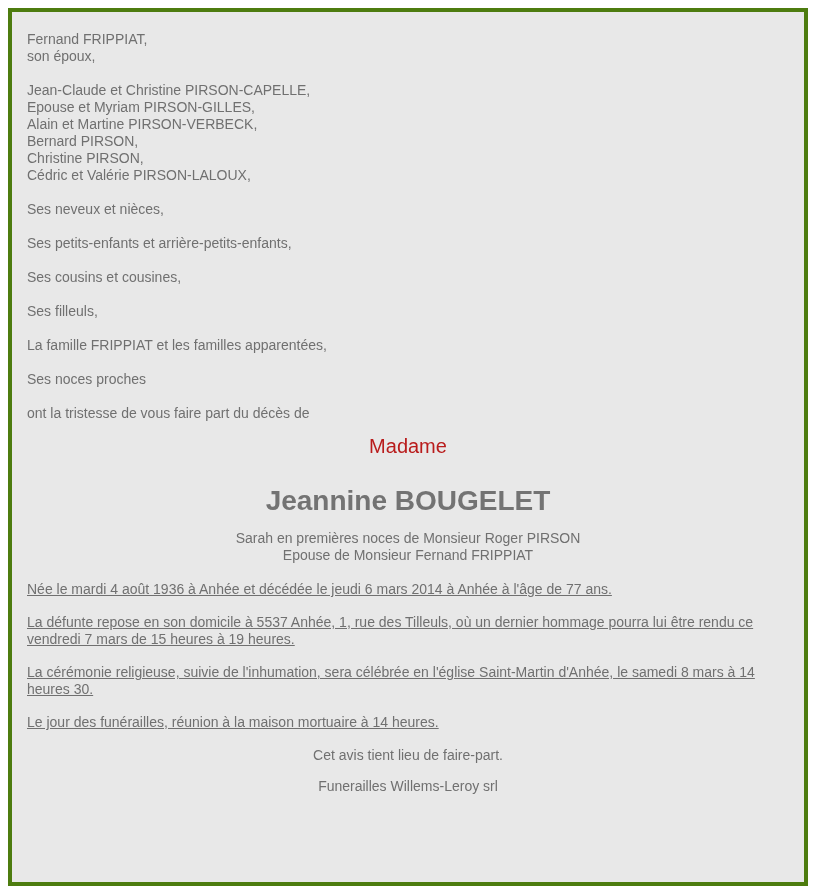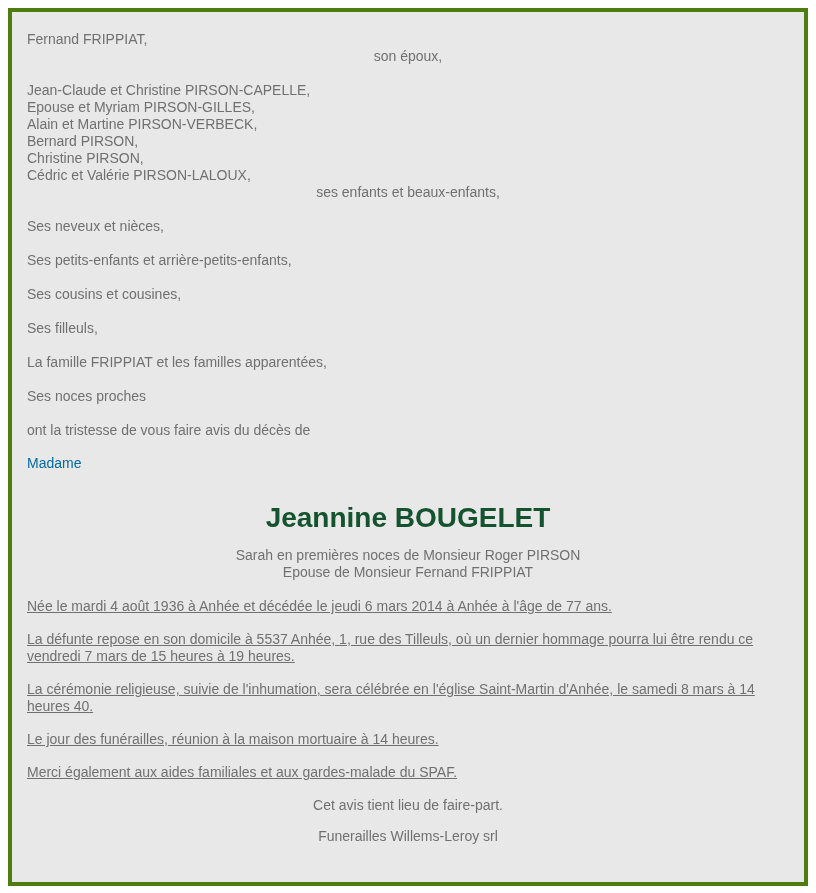--- a/index.html
+++ b/index.html
@@ -26,35 +26,35 @@
       background: #e8e8e8;
       box-sizing: content-box;
     }
     .content {
       position: absolute;
       left: 15px;
       top: 19px;
       right: 15px;
     }
     .line { display: block; white-space: nowrap; }
-    .right { text-align: center; }
+    .right { text-align: left; }
     .gap { height: 17px; }
     .para { margin: 0 0 17px 0; }
     .madame {
-      font-size: 14px;
+      font-size: 20px;
       line-height: 22px;
-      color: #0369a1;
-      text-align: left;
+      color: #b91c1c;
+      text-align: center;
       margin-top: 13px;
     }
     .name {
       font-size: 28px;
       line-height: 34px;
       font-weight: bold;
-      color: #14532d;
+      color: #737373;
       text-align: center;
       margin-top: 27px;
     }
     .subtitle {
       text-align: center;
       margin-top: 12px;
       margin-bottom: 17px;
     }
     .body-para { margin: 0 0 16px 0; white-space: normal; text-decoration: underline; }
     .footer { text-align: center; margin: 0 0 14px 0; }
@@ -72,45 +72,43 @@
 
     <div class="gap"></div>
 
     <div>
       <span class="line">Jean-Claude et Christine PIRSON-CAPELLE,</span>
       <span class="line">Epouse et Myriam PIRSON-GILLES,</span>
       <span class="line">Alain et Martine PIRSON-VERBECK,</span>
       <span class="line">Bernard PIRSON,</span>
       <span class="line">Christine PIRSON,</span>
       <span class="line">Cédric et Valérie PIRSON-LALOUX,</span>
-      <span class="line right">ses enfants et beaux-enfants,</span>
     </div>
 
     <div class="gap"></div>
 
     <p class="para line">Ses neveux et nièces,</p>
     <p class="para line">Ses petits-enfants et arrière-petits-enfants,</p>
     <p class="para line">Ses cousins et cousines,</p>
     <p class="para line">Ses filleuls,</p>
     <p class="para line">La famille FRIPPIAT et les familles apparentées,</p>
     <p class="para line">Ses noces proches</p>
-    <p class="para line" style="margin-bottom:0">ont la tristesse de vous faire avis du décès de</p>
+    <p class="para line" style="margin-bottom:0">ont la tristesse de vous faire part du décès de</p>
 
     <div class="madame">Madame</div>
     <div class="name">Jeannine BOUGELET</div>
     <div class="subtitle">
       <span class="line">Sarah en premières noces de Monsieur Roger PIRSON</span>
       <span class="line">Epouse de Monsieur Fernand FRIPPIAT</span>
     </div>
 
     <p class="body-para">Née le mardi 4 août 1936 à Anhée et décédée le jeudi 6 mars 2014 à Anhée à l'âge de 77 ans.</p>
     <p class="body-para">La défunte repose en son domicile à 5537 Anhée, 1, rue des Tilleuls, où un dernier hommage pourra lui être rendu ce vendredi 7 mars de 15 heures à 19 heures.</p>
-    <p class="body-para">La cérémonie religieuse, suivie de l'inhumation, sera célébrée en l'église Saint-Martin d'Anhée, le samedi 8 mars à 14 heures 40.</p>
+    <p class="body-para">La cérémonie religieuse, suivie de l'inhumation, sera célébrée en l'église Saint-Martin d'Anhée, le samedi 8 mars à 14 heures 30.</p>
     <p class="body-para">Le jour des funérailles, réunion à la maison mortuaire à 14 heures.</p>
     <div class="body-para">
-      <span style="display:block">Merci également aux aides familiales et aux gardes-malade du SPAF.</span>
     </div>
 
     <p class="footer">Cet avis tient lieu de faire-part.</p>
     <p class="footer">Funerailles Willems-Leroy srl</p>
 
   </div>
 </div>
 
 </body></html>

